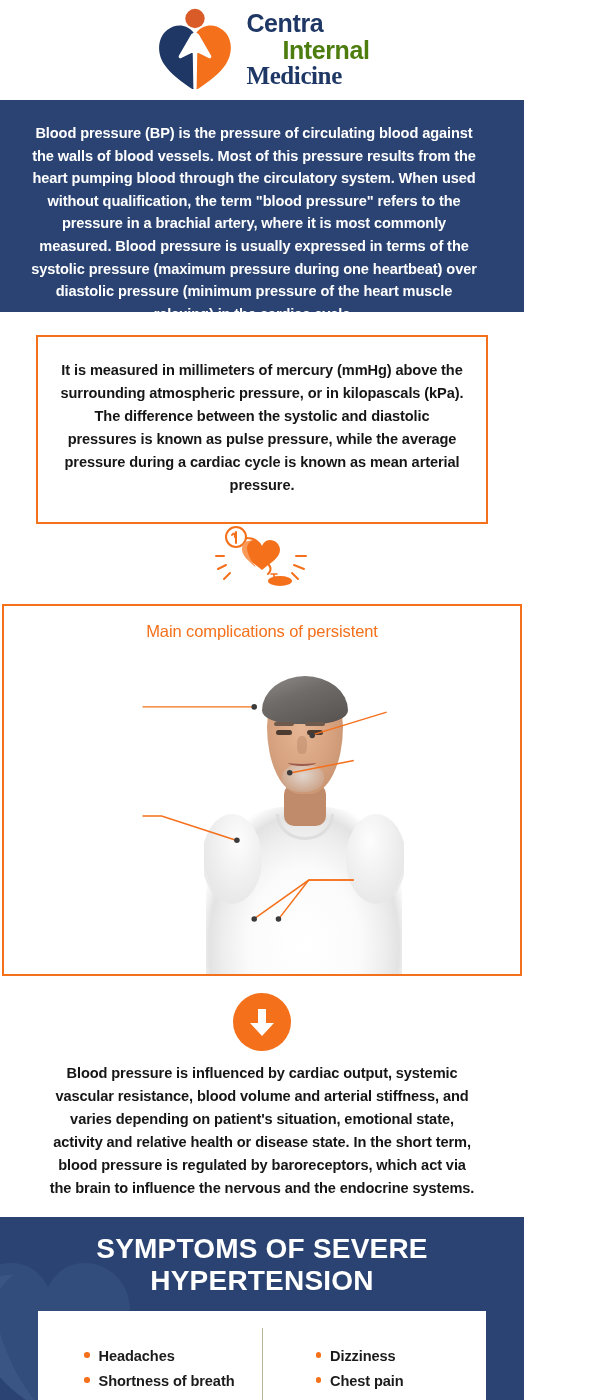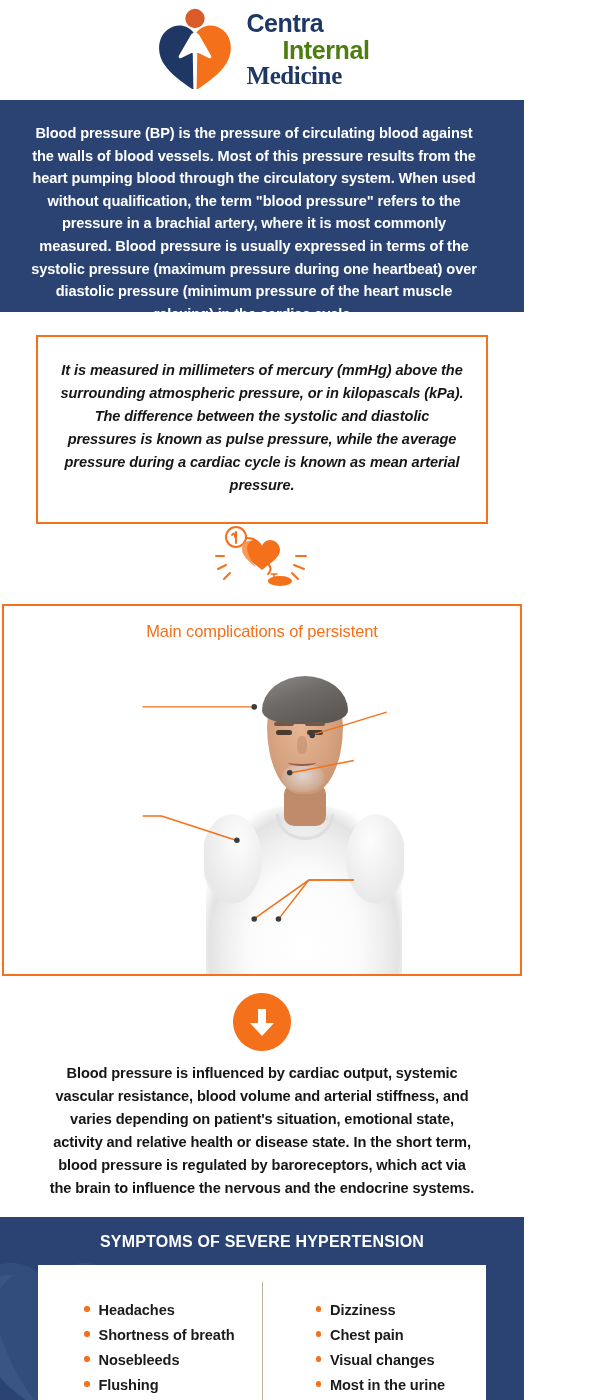--- a/index.html
+++ b/index.html
@@ -46,21 +46,20 @@
     font-weight: bold;
     letter-spacing: -0.1px;
   }
 
   
   .mmhg-wrap { padding: 23px 36px 0 36px; }
   .mmhg-box {
     border: 2px solid #f4701b;
     padding: 22px 22px 26px 22px;
     background: #fff;
-    font-style: italic;
   }
   .mmhg-box p {
     color: #161616;
     font-size: 14.6px;
     line-height: 1.57;
     text-align: center;
     font-weight: bold;
     letter-spacing: -0.1px;
   }
 
@@ -211,21 +210,21 @@
   }
   .sym-watermark {
     position: absolute; left: -42px; top: 14px;
     width: 180px; height: 190px;
     opacity: .5;
   }
   .sym-title {
     position: relative;
     text-align: center;
     color: #ffffff;
-    font-size: 16px;
+    font-size: 28px;
     font-weight: bold;
     letter-spacing: 0.2px;
     padding-top: 16px;
   }
   .sym-card {
     position: relative;
     margin: 14px 38px 0 38px;
     background: #ffffff;
     height: 165px;
     display: flex;

